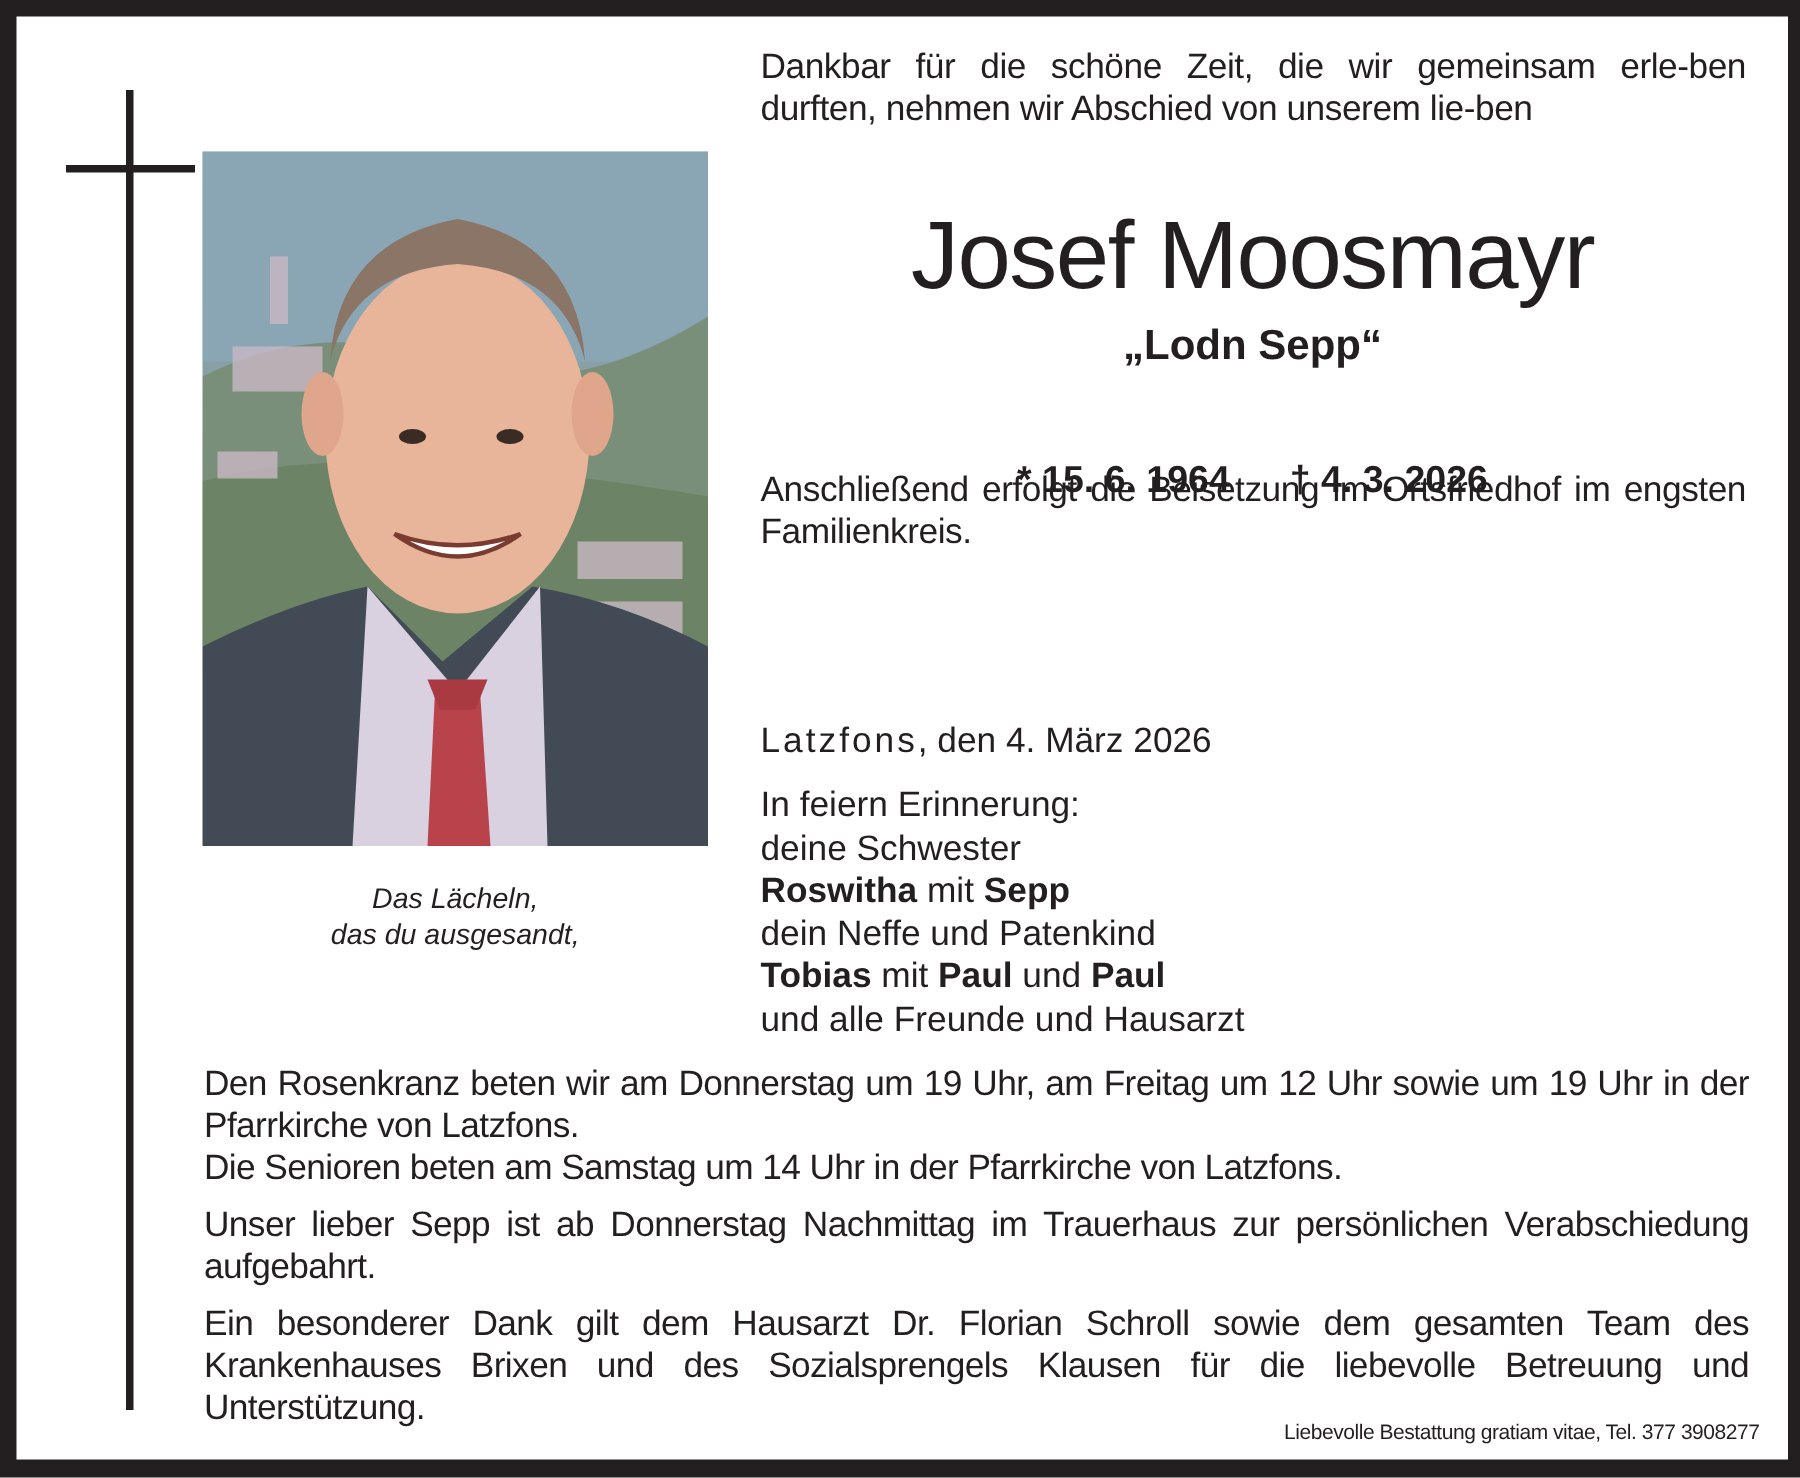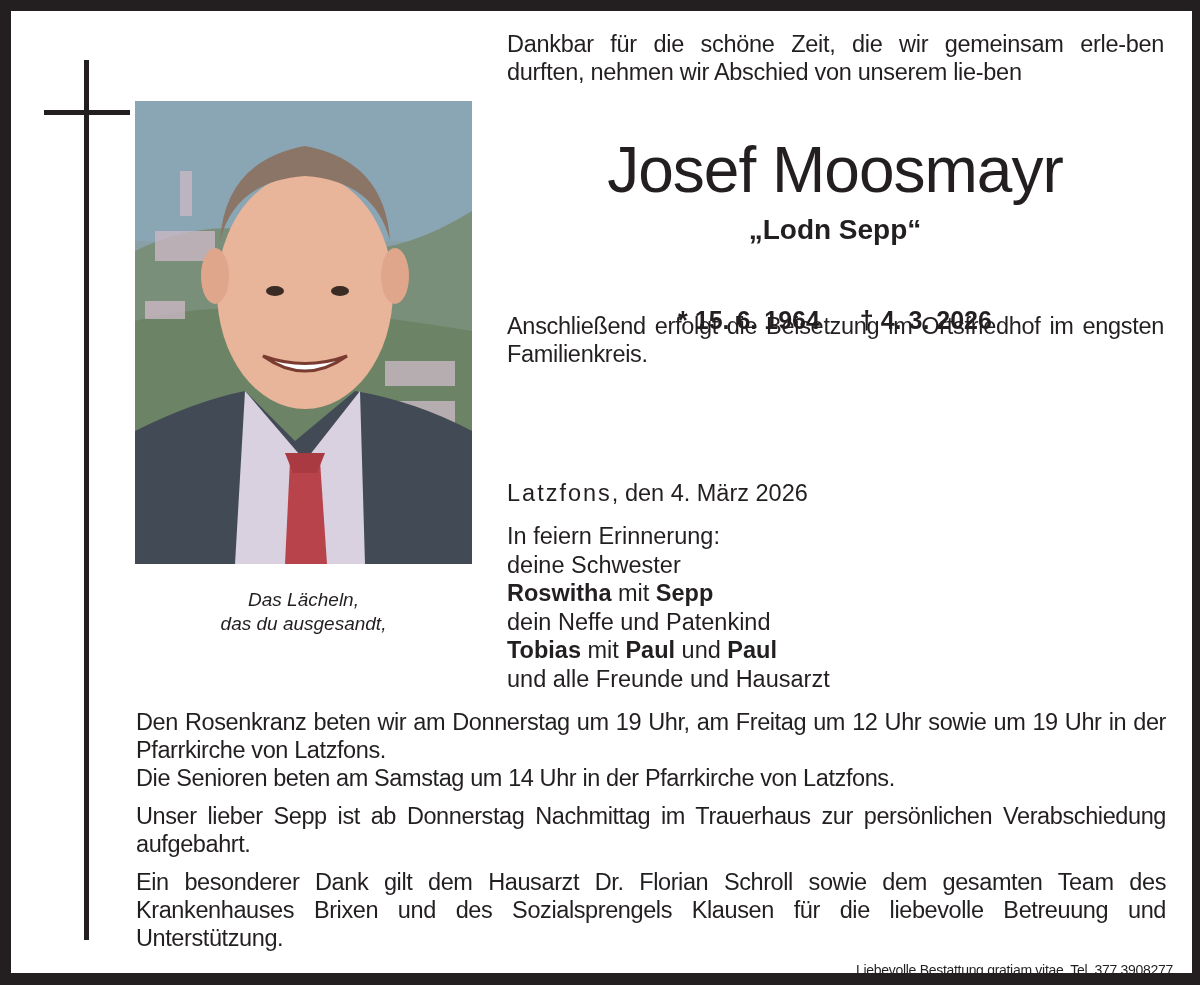--- a/index.html
+++ b/index.html
@@ -63,21 +63,21 @@
   }
   .mourners b { font-weight: bold; }
   .bottom {
     position: absolute; left: 136px; top: 708px; width: 1030px;
     font-size: 23.5px; line-height: 28px; letter-spacing: -0.4px;
   }
   .bottom p { margin: 0 0 10px 0; }
   .bottom .just { text-align: justify; text-align-last: left; }
   .footer {
     position: absolute; right: 27px; top: 945px;
-    font-size: 14px; line-height: 18px; letter-spacing: -0.3px; margin-top: 16px;
+    font-size: 14px; line-height: 18px; letter-spacing: -0.3px;
   }
 </style>
 </head>
 <body>
 
 <div class="card">
   <div class="cross-v"></div>
   <div class="cross-h"></div>
 </div>
 

